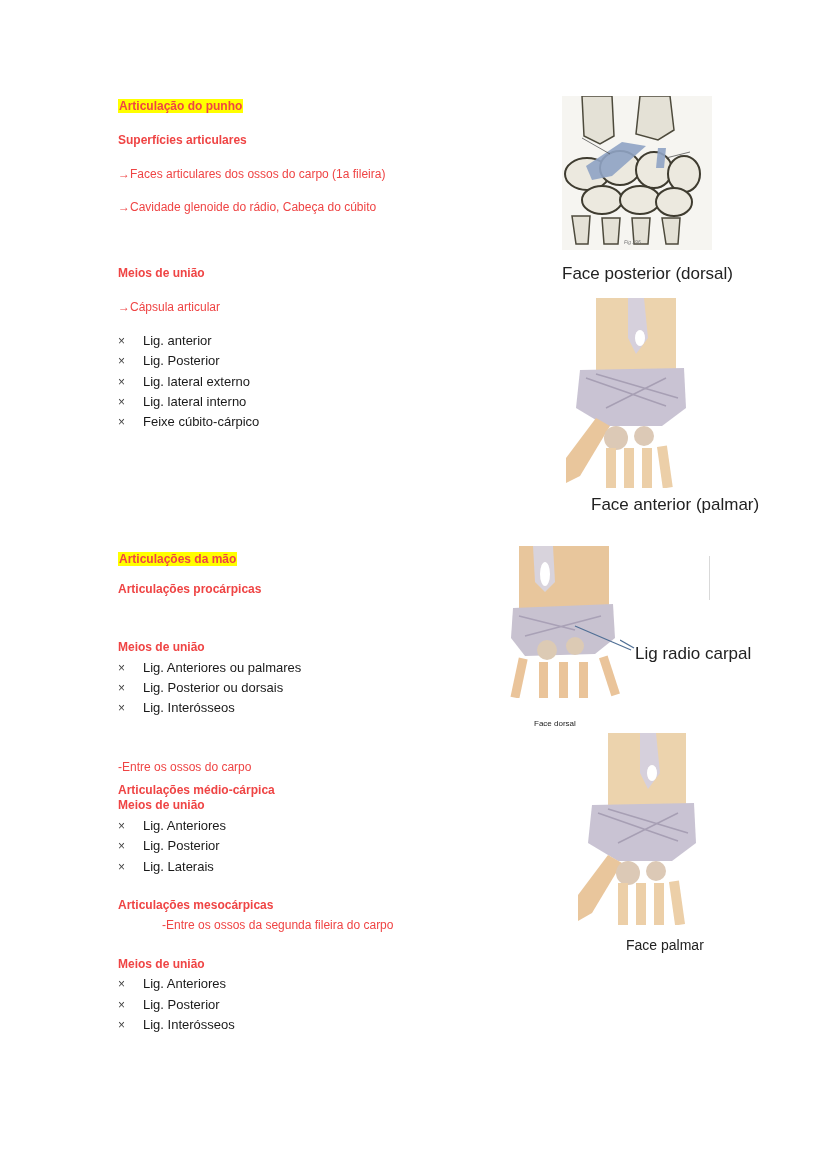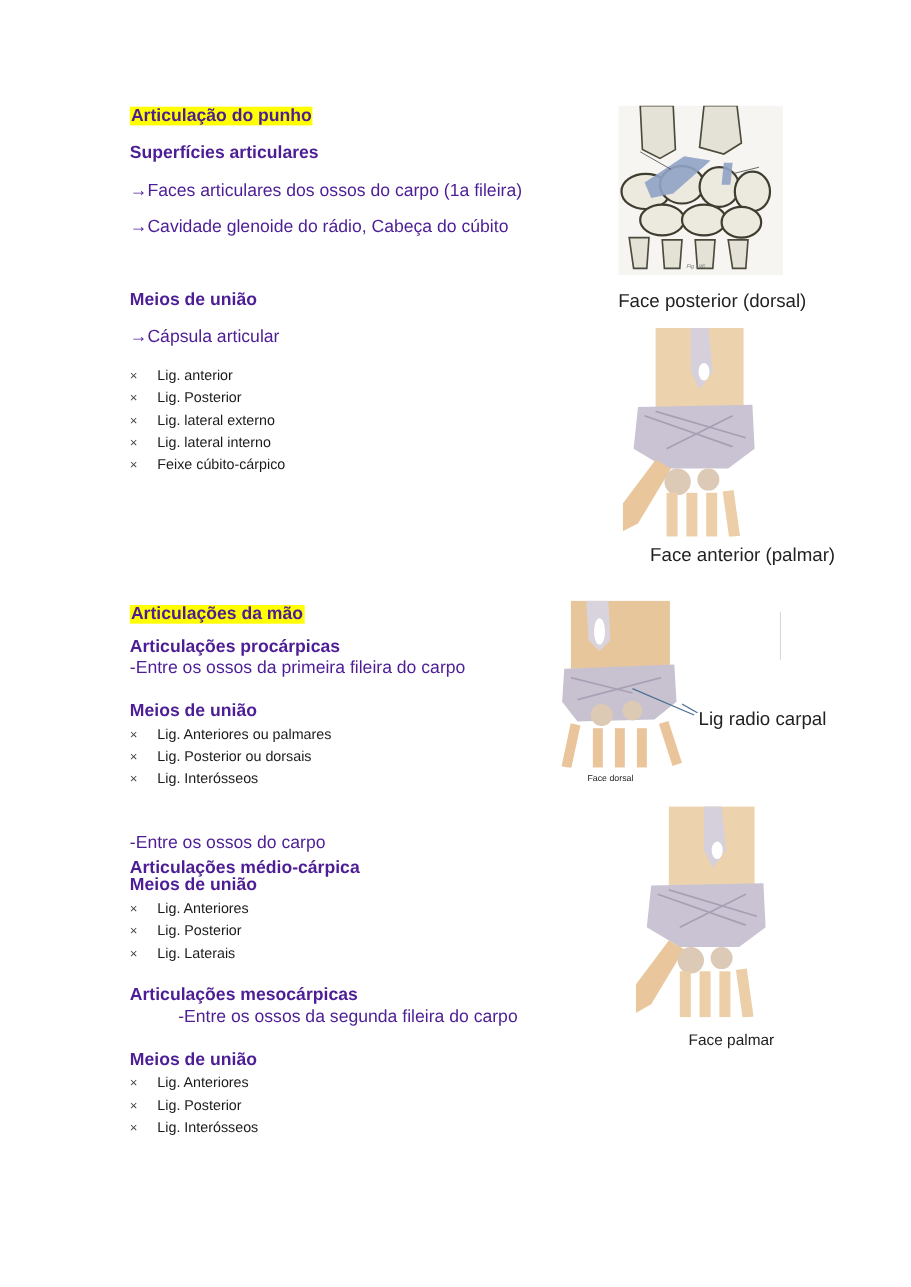--- a/index.html
+++ b/index.html
@@ -1,26 +1,26 @@
 <!DOCTYPE html>
 <html><head>
   <meta charset="utf-8">
   <style>
     html, body { margin: 0; padding: 0; background: #ffffff; }
     body { width: 828px; height: 1170px; position: relative; overflow: hidden;
       font-family: "Liberation Sans", "DejaVu Sans", sans-serif; color: #111; }
     .page { position: absolute; inset: 0; background: #fff; }
-    .txt { position: absolute; left: 118px; font-size: 16px; line-height: 16px; white-space: nowrap; color: #4c1d95; text-align: center; }
+    .txt { position: absolute; left: 118px; font-size: 12px; line-height: 16px; white-space: nowrap; color: #ef4444; text-align: center; }
     .b { font-weight: bold; }
     .hl { background: #ffff00; padding: 0 1px; }
     .bullet { position: absolute; left: 118px; font-size: 12px; color: #444; line-height: 16px; }
     .btxt { position: absolute; left: 143px; font-size: 13px; line-height: 16px; white-space: nowrap; color: #1a1a1a; }
     .fig { position: absolute; overflow: hidden; }
     .caption { position: absolute; font-size: 17px; color: #222; white-space: nowrap; }
-    .caption.small { font-size: 8px; }
+    .caption.small { font-size: 8px; margin-top: 16px; }
     svg { display: block; }
   </style>
 </head>
 <body>
 
 <div class="page">
 
   <div class="txt b" style="top:98px;">
     <span class="hl">Articulação do punho</span>
   </div>
@@ -94,21 +94,20 @@
       <rect x="94" y="148" width="10" height="42" fill="#eccfa8" transform="rotate(-8 99 170)"></rect>
     </svg>
   </div>
   <div class="caption" style="left:591px; top:495px;">Face anterior (palmar)</div>
 
   <div class="txt b" style="top:551px;">
     <span class="hl">Articulações da mão</span>
   </div>
 
   <div class="txt b" style="top:581px;">Articulações procárpicas</div>
-  <div class="txt" style="top:600px;">-Entre os ossos da primeira fileira do carpo</div>
   <div class="txt b" style="top:639px;">Meios de união</div>
   <div class="bullet" style="top:660px;">×</div>
   <div class="btxt" style="top:660px;">Lig. Anteriores ou palmares</div>
   <div class="bullet" style="top:680px;">×</div>
   <div class="btxt" style="top:680px;">Lig. Posterior ou dorsais</div>
   <div class="bullet" style="top:700px;">×</div>
   <div class="btxt" style="top:700px;">Lig. Interósseos</div>
 
   <div class="txt b" style="top:782px;">Articulações médio-cárpica</div>
   <div class="txt" style="top:759px;">-Entre os ossos do carpo</div>

